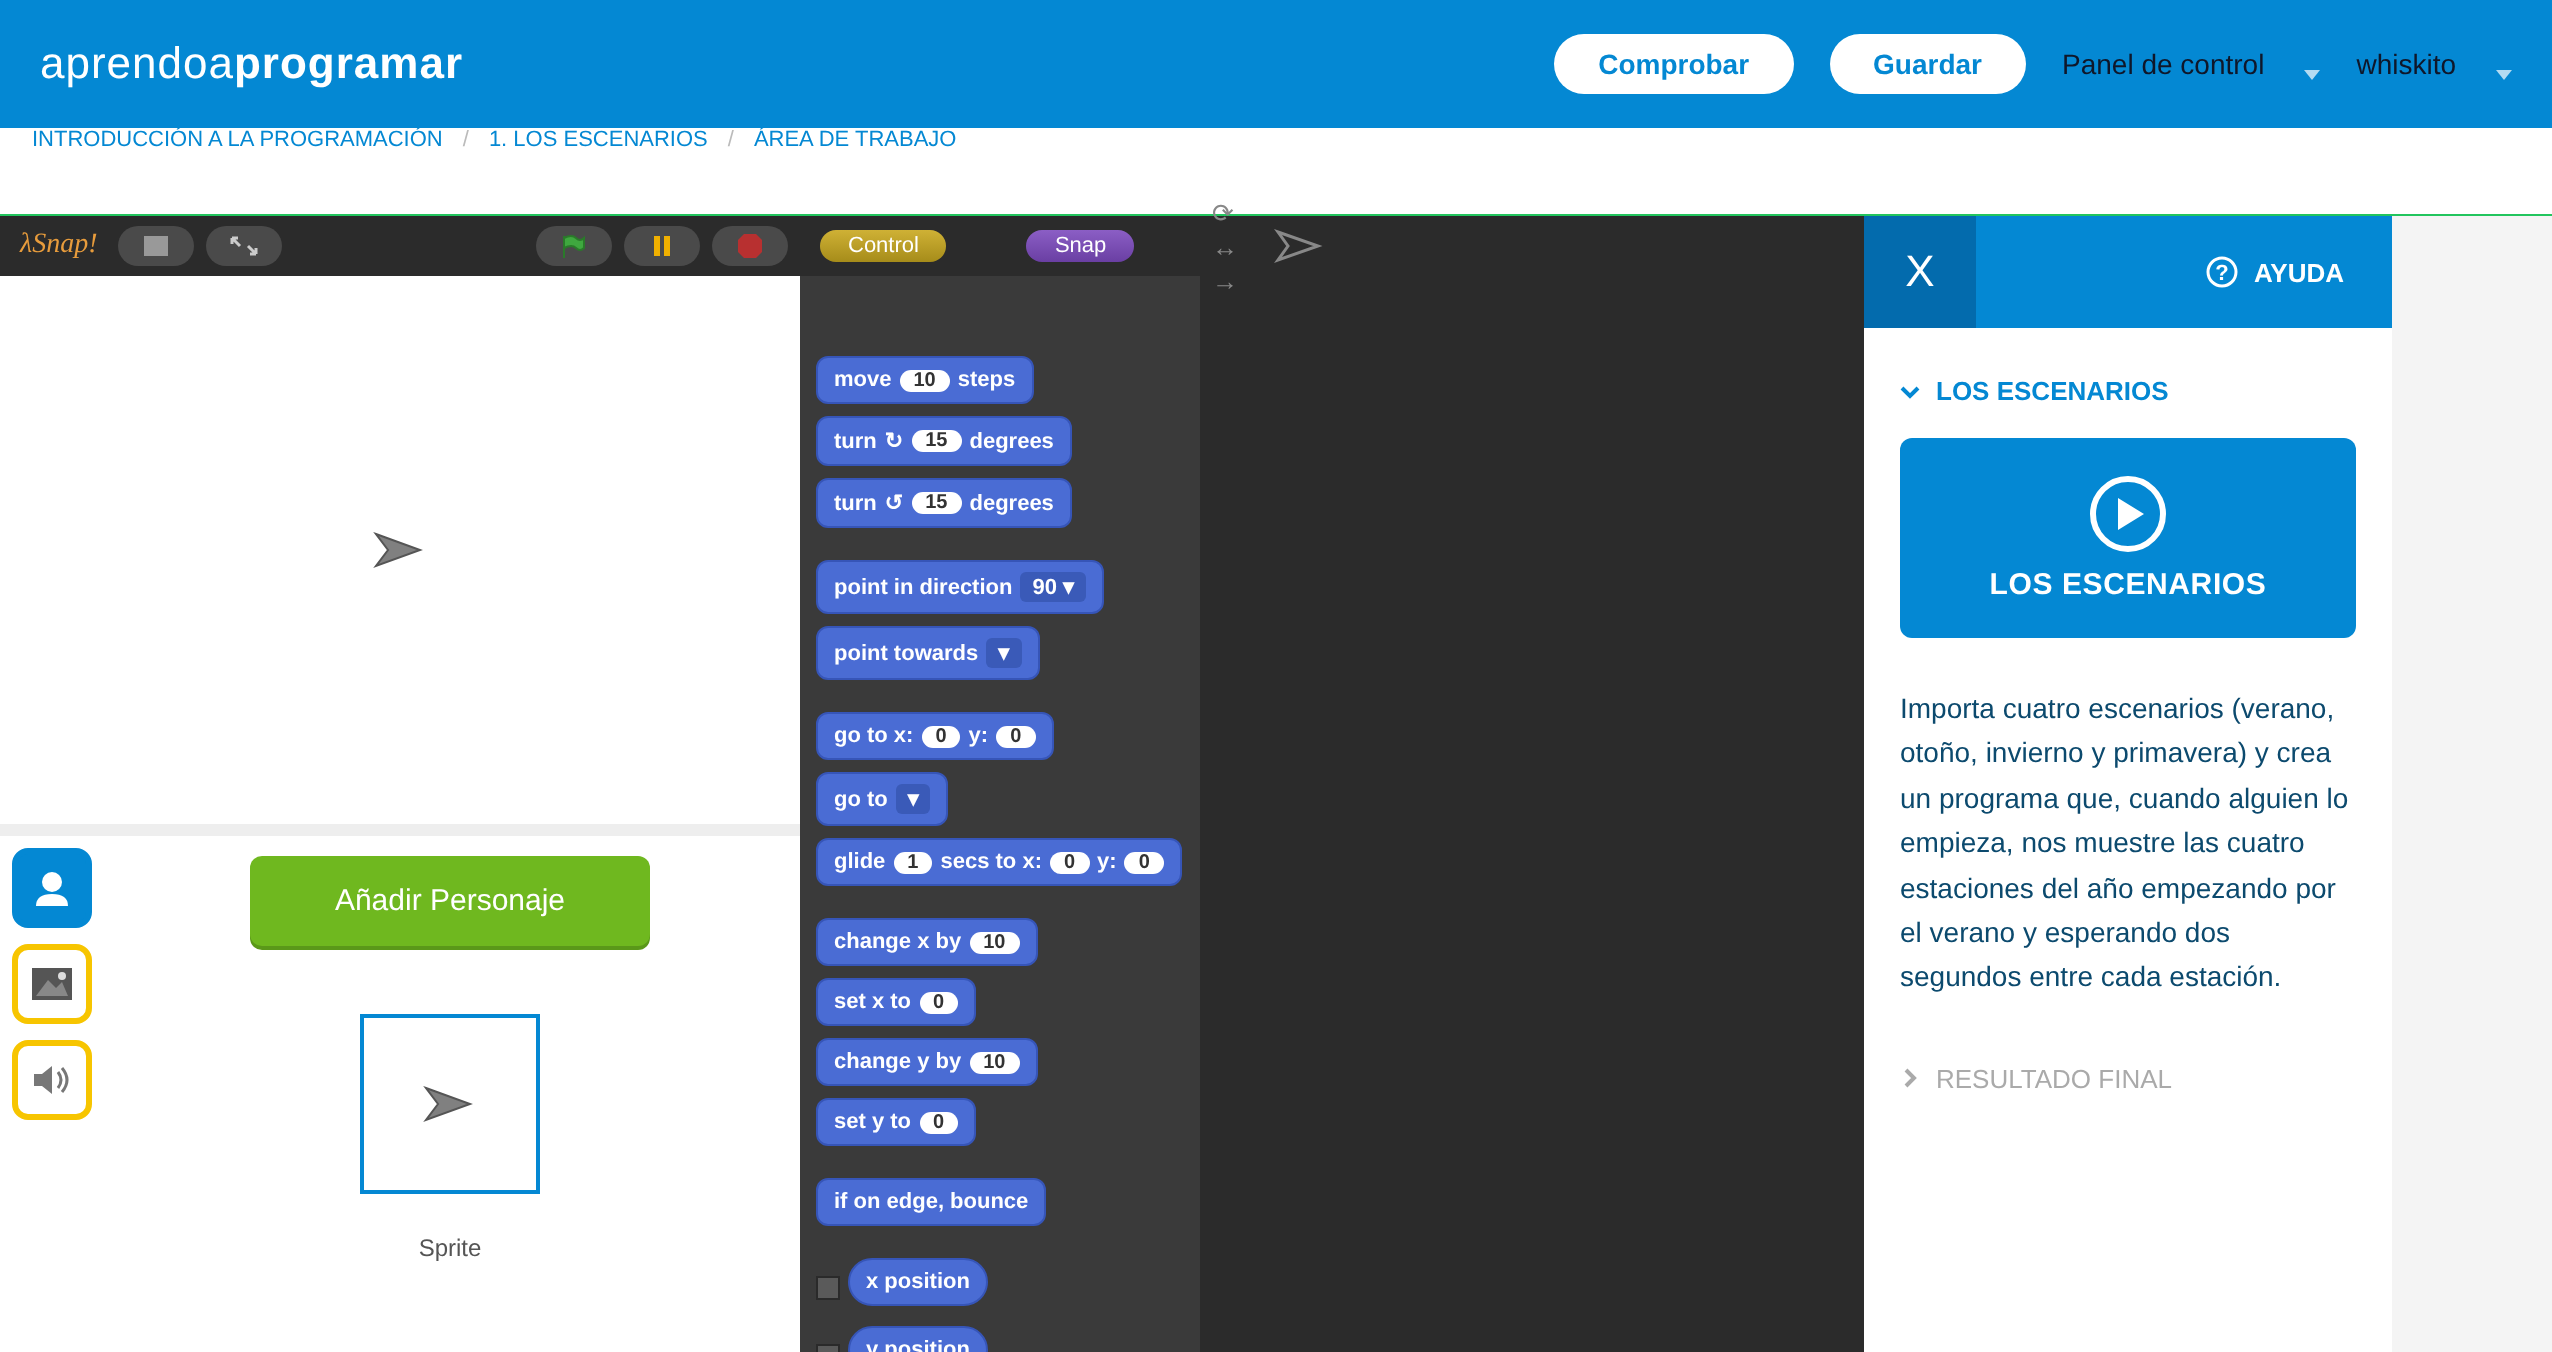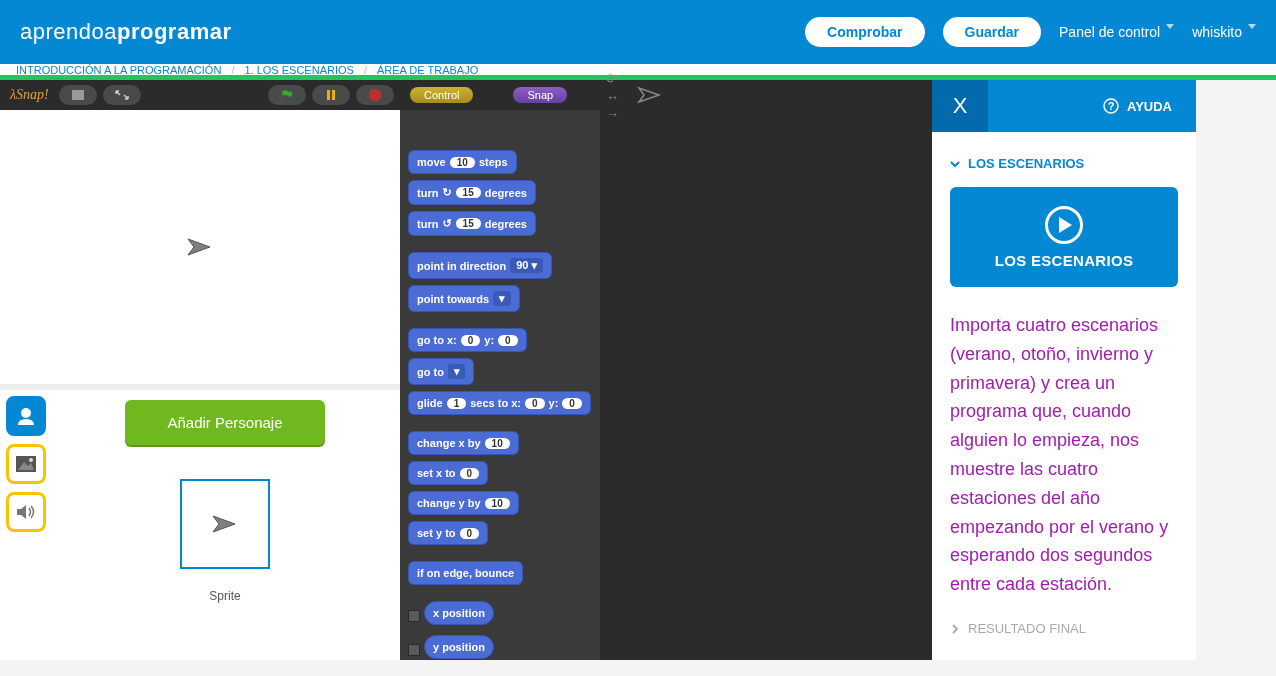--- a/index.html
+++ b/index.html
@@ -2,23 +2,23 @@
 <html><head>
 <meta charset="utf-8">
 <style>
 * { margin: 0; padding: 0; box-sizing: border-box; }
 body { font-family: -apple-system, BlinkMacSystemFont, "Segoe UI", Arial, sans-serif; background: #f4f4f4; width: 1276px; height: 676px; overflow: hidden; }
 .header { background: #0488d3; height: 64px; display: flex; align-items: center; padding: 0 20px; color: #fff; }
 .logo { font-size: 22px; font-weight: 400; letter-spacing: 0.5px; }
 .logo b { font-weight: 700; }
 .header-right { margin-left: auto; display: flex; align-items: center; gap: 18px; }
 .btn-pill { background: #fff; color: #0488d3; border-radius: 20px; padding: 7px 22px; font-size: 14px; font-weight: 600; cursor: pointer; border: none; }
-.header-link { color: #ffffff; font-size: 14px; cursor: pointer; display: flex; align-items: flex-start; gap: 6px; }
+.header-link { color: #0f172a; font-size: 14px; cursor: pointer; display: flex; align-items: flex-end; gap: 20px; }
 .chevron-down { width: 0; height: 0; border-left: 4px solid transparent; border-right: 4px solid transparent; border-top: 5px solid rgba(255,255,255,0.7); }
-.breadcrumb-bar { background: #fff; height: 16px; display: flex; align-items: center; padding: 0 16px; border-bottom: 5px solid #22c55e; font-size: 11px; color: #0488d3; }
+.breadcrumb-bar { background: #fff; height: 44px; display: flex; align-items: flex-start; padding: 0 16px; border-bottom: 1px solid #22c55e; font-size: 11px; color: #0488d3; }
 .breadcrumb-item { cursor: pointer; }
 .breadcrumb-sep { color: #bbb; margin: 0 10px; }
 .workspace { display: flex; height: 580px; }
 .stage-col { width: 400px; background: #fff; display: flex; flex-direction: column; }
 .stage-toolbar { background: #2b2b2b; height: 30px; display: flex; align-items: center; padding: 0 6px; gap: 6px; }
 .snap-logo { color: #e89c3c; font-style: italic; font-size: 14px; padding: 0 4px; font-family: Georgia, serif; }
 .tb-btn { background: #4a4a4a; border-radius: 14px; width: 38px; height: 20px; display: flex; align-items: center; justify-content: center; cursor: pointer; }
 .tb-btn.green svg { fill: #3fa83f; }
 .tb-btn.yellow { color: #f0b000; }
 .tb-spacer { flex: 1; }
@@ -51,21 +51,21 @@
 .help-col { width: 264px; background: #fff; display: flex; flex-direction: column; }
 .help-tabs { height: 56px; background: #0488d3; display: flex; align-items: stretch; }
 .help-tab-x { width: 56px; background: #036bad; color: #fff; display: flex; align-items: center; justify-content: center; font-size: 22px; font-weight: 300; cursor: pointer; }
 .help-tab-ayuda { flex: 1; color: #fff; display: flex; align-items: center; justify-content: flex-end; padding: 0 24px; gap: 8px; font-size: 13px; font-weight: 600; cursor: pointer; }
 .help-content { padding: 24px 18px; }
 .help-section-title { color: #0488d3; font-size: 13px; font-weight: 700; display: flex; align-items: center; gap: 8px; margin-bottom: 16px; }
 .help-video-card { background: #0488d3; border-radius: 6px; height: 100px; display: flex; flex-direction: column; align-items: center; justify-content: center; color: #fff; margin-bottom: 24px; cursor: pointer; }
 .play-circle { width: 38px; height: 38px; border: 3px solid #fff; border-radius: 50%; display: flex; align-items: center; justify-content: center; margin-bottom: 8px; }
 .play-triangle { width: 0; height: 0; border-top: 8px solid transparent; border-bottom: 8px solid transparent; border-left: 13px solid #fff; margin-left: 3px; }
 .help-video-title { font-size: 15px; font-weight: 700; letter-spacing: 0.3px; }
-.help-text { font-size: 18px; color: #a21caf; line-height: 1.6; margin-bottom: 22px; }
+.help-text { font-size: 14px; color: #0c4a6e; line-height: 1.6; margin-bottom: 32px; }
 .help-result { color: #aaa; font-size: 13px; font-weight: 400; display: flex; align-items: center; gap: 8px; cursor: pointer; text-align: right; }
 .arrow-sprite { display: inline-block; }
 </style>
 </head>
 <body>
 
 <div class="header">
   <div class="logo"><span>aprendoa</span><b>programar</b></div>
   <div class="header-right">
     <button class="btn-pill">Comprobar</button>

